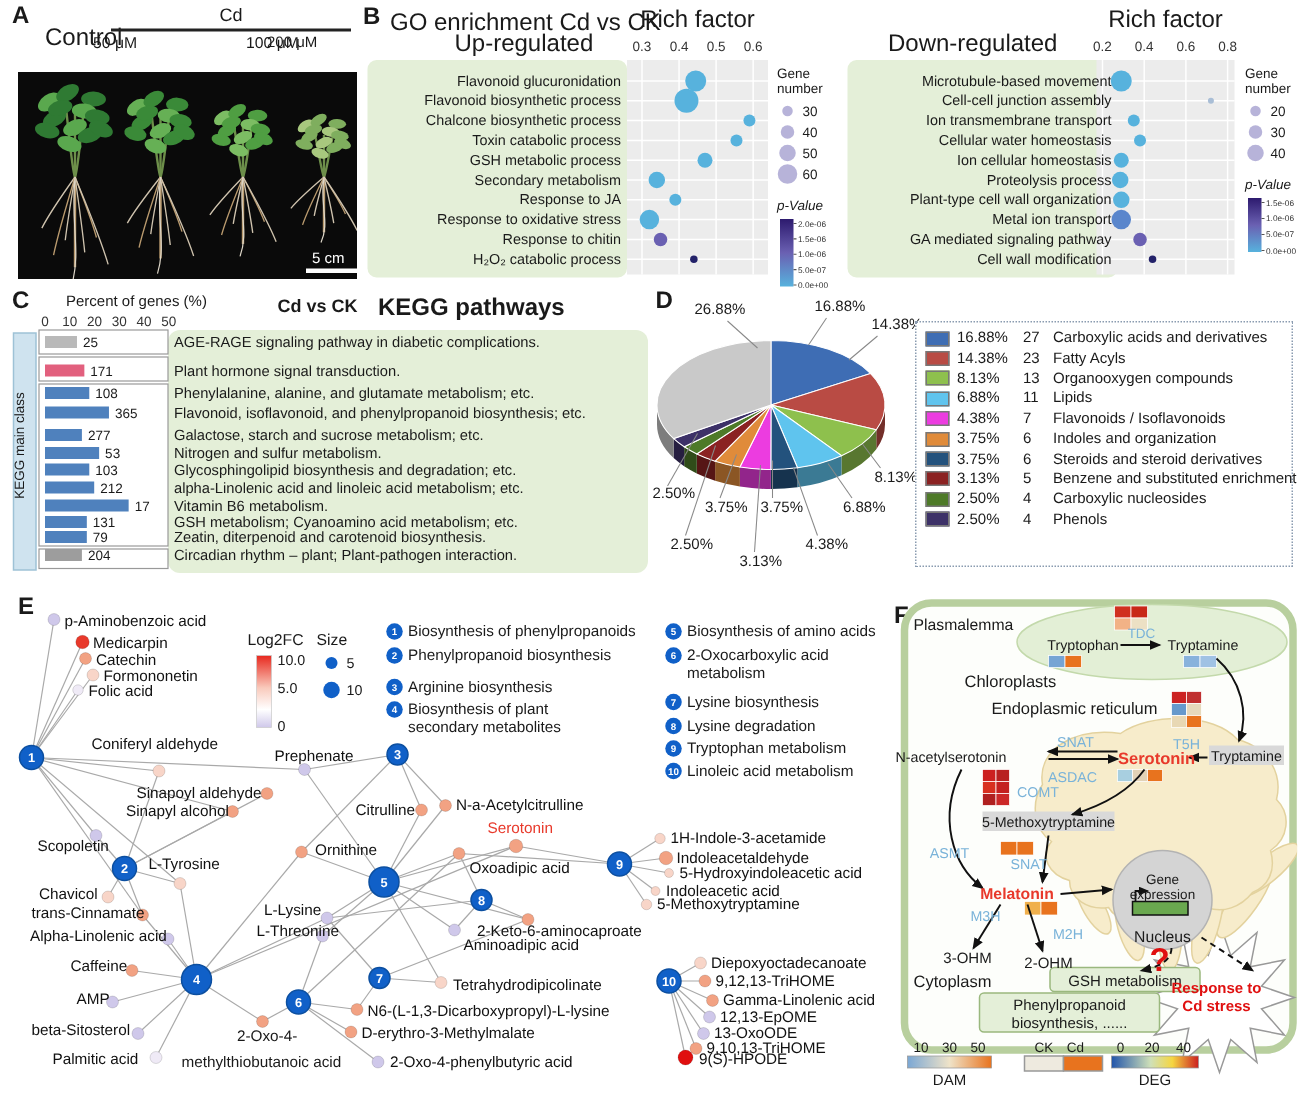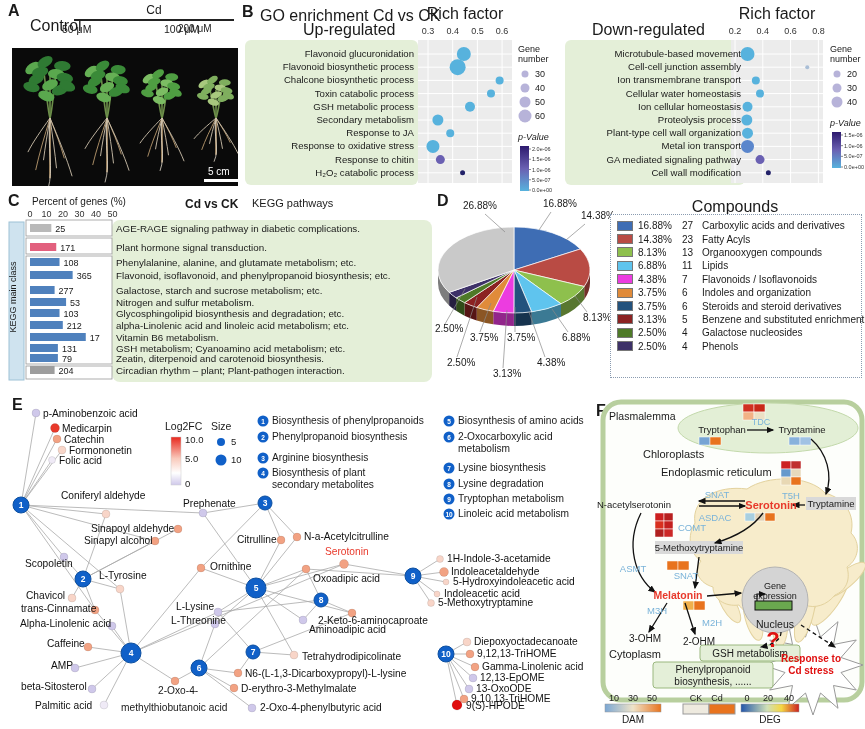--- a/index.html
+++ b/index.html
@@ -278,23 +278,23 @@
       <text x="284" y="137" font-size="5.5" text-anchor="start" fill="#333" font-weight="normal" font-family="&quot;Liberation Sans&quot;,sans-serif">1.5e-06</text>
       <line x1="281" y1="145.66666666666666" x2="283" y2="145.66666666666666" stroke="#555" stroke-width="0.7"></line>
       <text x="284" y="147.66666666666666" font-size="5.5" text-anchor="start" fill="#333" font-weight="normal" font-family="&quot;Liberation Sans&quot;,sans-serif">1.0e-06</text>
       <line x1="281" y1="156.33333333333334" x2="283" y2="156.33333333333334" stroke="#555" stroke-width="0.7"></line>
       <text x="284" y="158.33333333333334" font-size="5.5" text-anchor="start" fill="#333" font-weight="normal" font-family="&quot;Liberation Sans&quot;,sans-serif">5.0e-07</text>
       <line x1="281" y1="167" x2="283" y2="167" stroke="#555" stroke-width="0.7"></line>
       <text x="284" y="169" font-size="5.5" text-anchor="start" fill="#333" font-weight="normal" font-family="&quot;Liberation Sans&quot;,sans-serif">0.0e+00</text>
     </svg>
 
   <span class="abs plabel" style="left:8px;top:192px;">C</span>
-  <span class="abs t10" style="left:32px;top:196px;text-align:center;">Percent of genes (%)</span>
+  <span class="abs t10" style="left:44px;top:196px;text-align:center;">Percent of genes (%)</span>
   <span class="abs" style="left:185px;top:197px;font-size:12px;font-weight:600;">Cd vs CK</span>
-  <span class="abs" style="left:252px;top:197px;font-size:11px;font-weight:400;">KEGG pathways</span>
+  <span class="abs" style="left:252px;top:197px;font-size:16px;font-weight:700;">KEGG pathways</span>
   <svg id="svgC" class="abs" style="left:0;top:190px;" width="435" height="205">
       <rect x="112" y="30" width="320" height="162" rx="8" fill="#e4efd8"></rect>
       <rect x="9" y="32" width="15" height="158" fill="#cfe3ef" stroke="#9ec2d6"></rect>
       <text x="20" y="111" font-size="9" text-anchor="middle" fill="#1a1a1a" font-weight="normal" font-family="&quot;Liberation Sans&quot;,sans-serif" transform="rotate(-90 16 111)">KEGG main class</text>
       <text x="30" y="27" font-size="9" text-anchor="middle" fill="#333" font-weight="normal" font-family="&quot;Liberation Sans&quot;,sans-serif">0</text>
       <text x="46.5" y="27" font-size="9" text-anchor="middle" fill="#333" font-weight="normal" font-family="&quot;Liberation Sans&quot;,sans-serif">10</text>
       <text x="63" y="27" font-size="9" text-anchor="middle" fill="#333" font-weight="normal" font-family="&quot;Liberation Sans&quot;,sans-serif">20</text>
       <text x="79.5" y="27" font-size="9" text-anchor="middle" fill="#333" font-weight="normal" font-family="&quot;Liberation Sans&quot;,sans-serif">30</text>
       <text x="96" y="27" font-size="9" text-anchor="middle" fill="#333" font-weight="normal" font-family="&quot;Liberation Sans&quot;,sans-serif">40</text>
       <text x="112.5" y="27" font-size="9" text-anchor="middle" fill="#333" font-weight="normal" font-family="&quot;Liberation Sans&quot;,sans-serif">50</text>
@@ -336,21 +336,20 @@
       <text x="116" y="115.5" font-size="9.8" text-anchor="start" fill="#1a1a1a" font-weight="normal" font-family="&quot;Liberation Sans&quot;,sans-serif">Nitrogen and sulfur metabolism.</text>
       <text x="116" y="126.5" font-size="9.8" text-anchor="start" fill="#1a1a1a" font-weight="normal" font-family="&quot;Liberation Sans&quot;,sans-serif">Glycosphingolipid biosynthesis and degradation; etc.</text>
       <text x="116" y="138.5" font-size="9.8" text-anchor="start" fill="#1a1a1a" font-weight="normal" font-family="&quot;Liberation Sans&quot;,sans-serif">alpha-Linolenic acid and linoleic acid metabolism; etc.</text>
       <text x="116" y="150.5" font-size="9.8" text-anchor="start" fill="#1a1a1a" font-weight="normal" font-family="&quot;Liberation Sans&quot;,sans-serif">Vitamin B6 metabolism.</text>
       <text x="116" y="161.5" font-size="9.8" text-anchor="start" fill="#1a1a1a" font-weight="normal" font-family="&quot;Liberation Sans&quot;,sans-serif">GSH metabolism; Cyanoamino acid metabolism; etc.</text>
       <text x="116" y="171.5" font-size="9.8" text-anchor="start" fill="#1a1a1a" font-weight="normal" font-family="&quot;Liberation Sans&quot;,sans-serif">Zeatin, diterpenoid and carotenoid biosynthesis.</text>
       <text x="116" y="183.5" font-size="9.8" text-anchor="start" fill="#1a1a1a" font-weight="normal" font-family="&quot;Liberation Sans&quot;,sans-serif">Circadian rhythm – plant; Plant-pathogen interaction.</text>
     </svg>
 
   <span class="abs plabel" style="left:437px;top:192px;">D</span>
-  <span class="abs t11 ctr" style="left:610px;top:198px;width:250px;">Compounds</span>
   <svg id="svgD" class="abs" style="left:435px;top:192px;" width="180" height="200">
       <path d="M155,78 A76,43 0 0 1 149.19655663321737,94.48034543900167 L149.19655663321737,107.48034543900167 A76,43 0 0 0 155,91 Z" fill="rgb(115,47,42)"></path>
       <path d="M149.19655663321737,94.48034543900167 A76,43 0 0 1 125.99486833241214,111.7937027653629 L125.99486833241214,124.7937027653629 A76,43 0 0 0 149.19655663321737,107.48034543900167 Z" fill="rgb(88,119,48)"></path>
       <path d="M125.99486833241214,111.7937027653629 A76,43 0 0 1 96.6489680470563,119.8244878725561 L96.6489680470563,132.82448787255612 A76,43 0 0 0 125.99486833241214,124.7937027653629 Z" fill="rgb(59,122,148)"></path>
       <path d="M96.6489680470563,119.8244878725561 A76,43 0 0 1 78.90449560846662,120.99996604856533 L78.90449560846662,133.99996604856534 A76,43 0 0 0 96.6489680470563,132.82448787255612 Z" fill="rgb(22,51,78)"></path>
       <path d="M78.90449560846662,120.99996604856533 A76,43 0 0 1 58.25565290068328,119.36718987820169 L58.25565290068328,132.36718987820169 A76,43 0 0 0 78.90449560846662,133.99996604856534 Z" fill="rgb(146,37,139)"></path>
       <path d="M58.25565290068328,119.36718987820169 A76,43 0 0 1 41.760672475038014,115.48427848115588 L41.760672475038014,128.48427848115588 A76,43 0 0 0 58.25565290068328,132.36718987820169 Z" fill="rgb(139,86,36)"></path>
       <path d="M41.760672475038014,115.48427848115588 A76,43 0 0 1 29.533102885123114,110.64475869260554 L29.533102885123114,123.64475869260554 A76,43 0 0 0 41.760672475038014,128.48427848115588 Z" fill="rgb(86,21,21)"></path>
       <path d="M29.533102885123114,110.64475869260554 A76,43 0 0 1 21.116211601057927,105.8645832493765 L21.116211601057927,118.8645832493765 A76,43 0 0 0 29.533102885123114,123.64475869260554 Z" fill="rgb(48,76,25)"></path>
       <path d="M21.116211601057927,105.8645832493765 A76,43 0 0 1 14.124611292654535,100.39828928929795 L14.124611292654535,113.39828928929795 A76,43 0 0 0 21.116211601057927,118.8645832493765 Z" fill="rgb(38,30,64)"></path>
@@ -437,21 +436,21 @@
       <div class="dleg-row">
         <span class="dleg-sw" style="background: rgb(139, 34, 34);"></span>
         <span class="dleg-pct">3.13%</span>
         <span class="dleg-cnt">5</span>
         <span>Benzene and substituted enrichment</span>
       </div>
       <div class="dleg-row">
         <span class="dleg-sw" style="background: rgb(78, 122, 40);"></span>
         <span class="dleg-pct">2.50%</span>
         <span class="dleg-cnt">4</span>
-        <span>Galactose nucleosides</span>
+        <span>Carboxylic nucleosides</span>
       </div>
       <div class="dleg-row">
         <span class="dleg-sw" style="background: rgb(61, 49, 104);"></span>
         <span class="dleg-pct">2.50%</span>
         <span class="dleg-cnt">4</span>
         <span>Phenols</span>
       </div>
     </div>
 
   <span class="abs plabel" style="left:12px;top:396px;">E</span>

